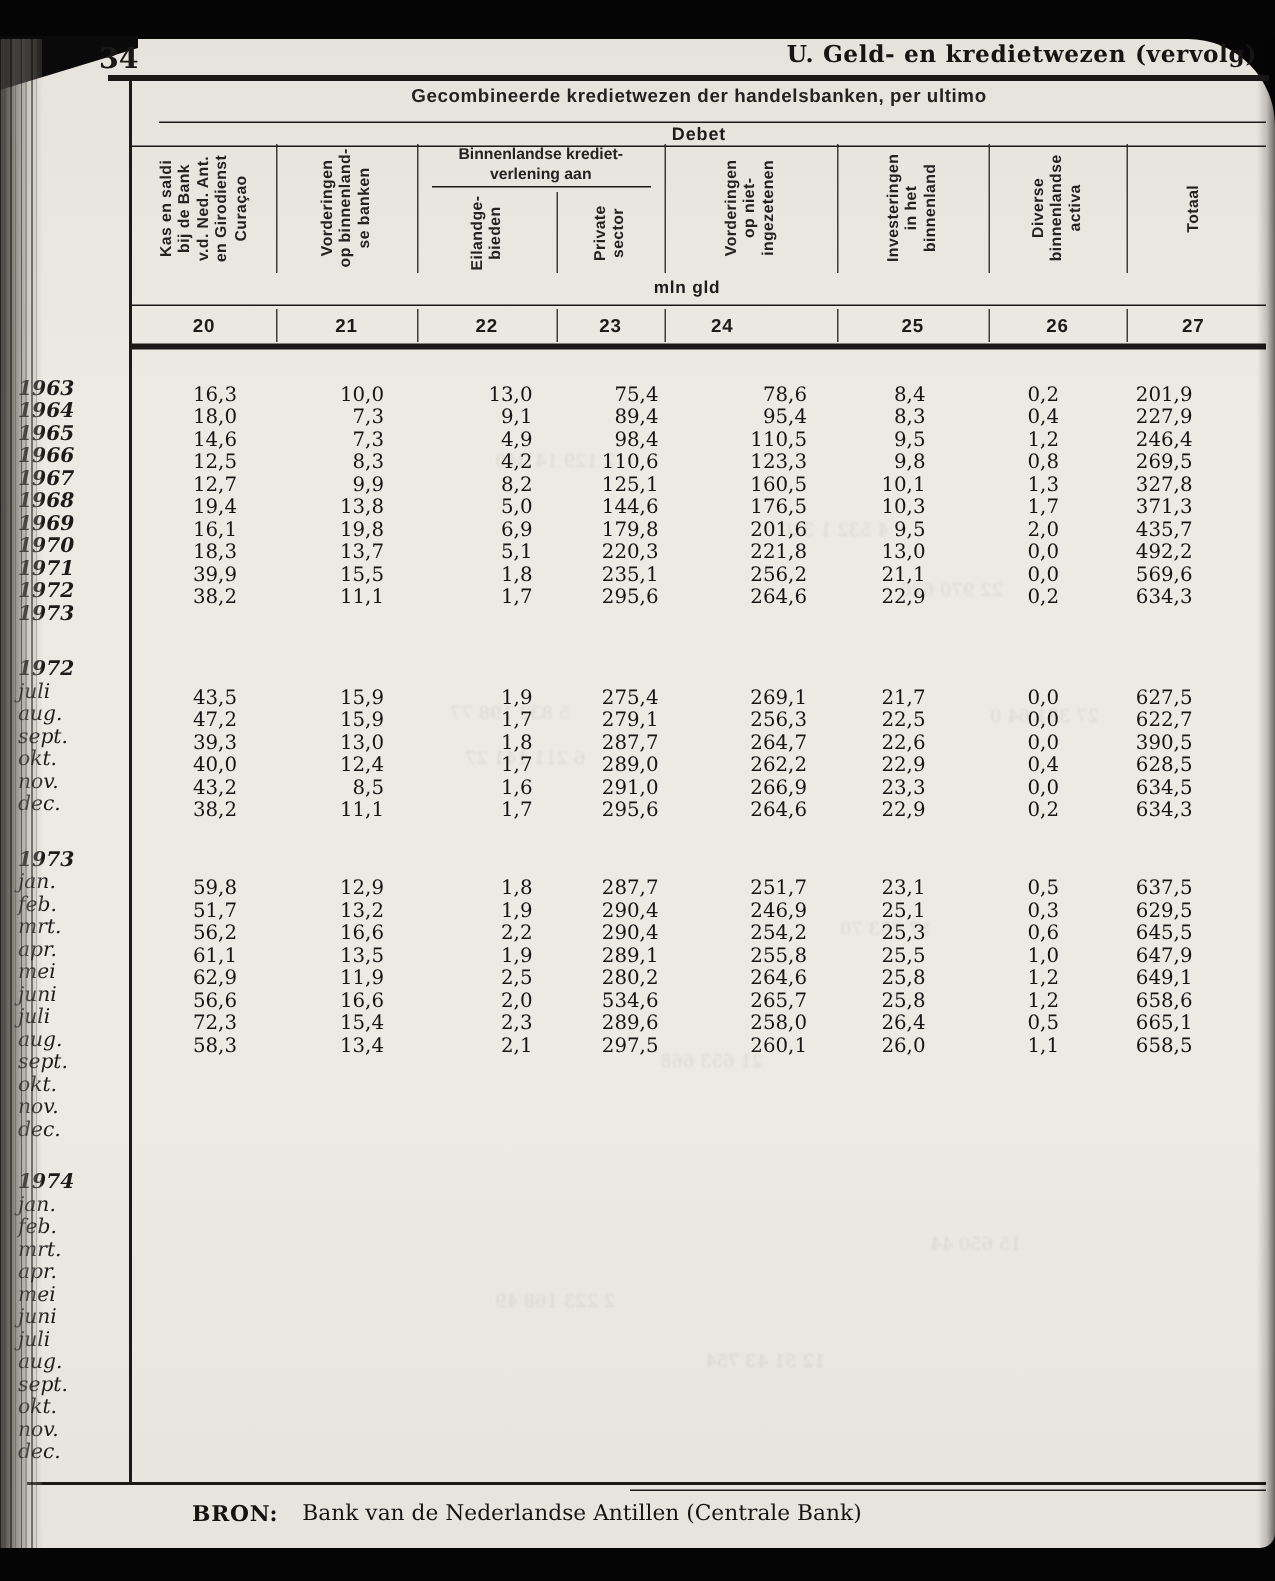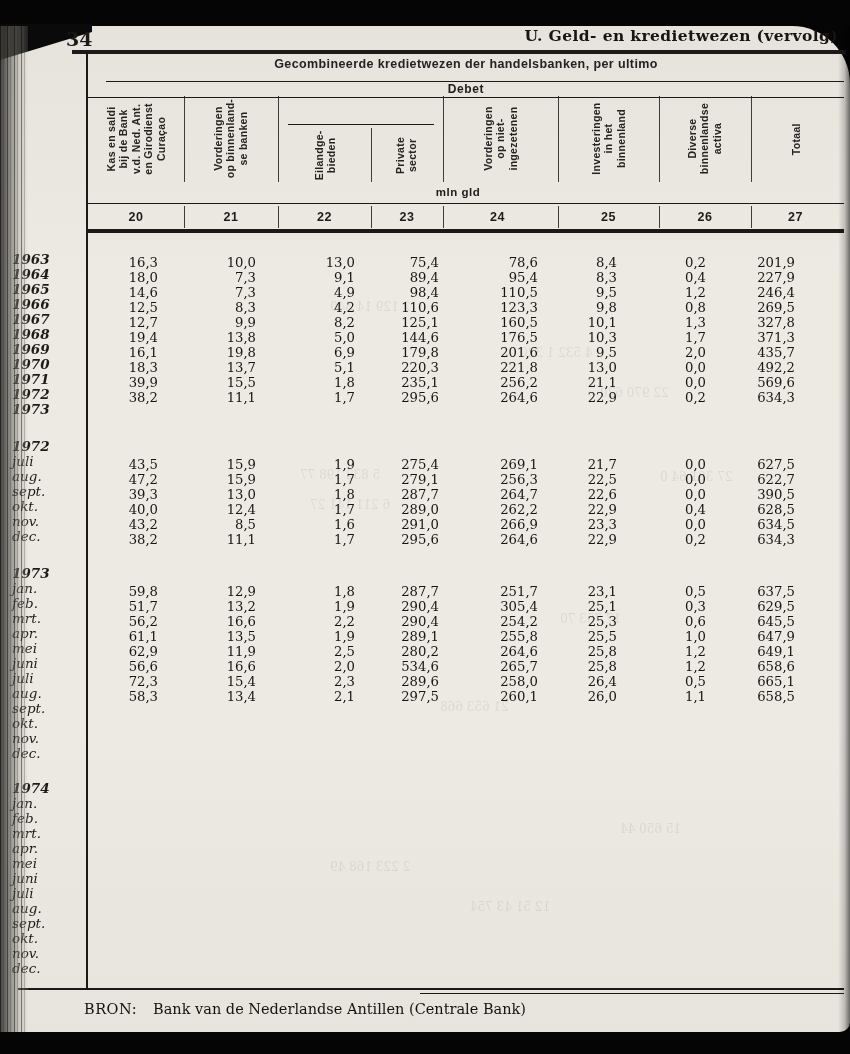--- a/index.html
+++ b/index.html
@@ -49,21 +49,21 @@
   .c0{width:96px;padding-right:24px;}
   .c1{width:94px;padding-right:20px;}
   .c2{width:93px;padding-right:14px;}
   .c3{width:72px;padding-right:2px;}
   .c4{width:115px;padding-right:18px;}
   .c5{width:101px;padding-right:40px;}
   .c6{width:92px;padding-right:43px;}
   .c7{width:89px;padding-right:43px;}
   .footer{position:absolute;left:84px;top:1001px;font-family:"DejaVu Serif",serif;
           font-size:14.5px;color:#141312;display:flex;gap:16px;}
-  .footer .src-label{font-weight:400;letter-spacing:.5px;}
+  .footer .src-label{font-weight:700;letter-spacing:.5px;margin-left:44px;}
   .bleed{position:absolute;left:0;top:0;width:850px;height:1054px;pointer-events:none;}
   .bleed span{position:absolute;font-family:"DejaVu Serif",serif;font-size:12px;color:#55534e;
               opacity:.11;filter:blur(.6px);transform:scaleX(-1);white-space:nowrap;}
 </style>
 </head>
 <body>
 
 <div class="page">
   <div class="paper"></div>
   <div class="tl-wedge"></div>
@@ -90,20 +90,22 @@
   <div class="rule" style="left:88px;top:97px;width:756px;height:1px;"></div>
   <div class="rule" style="left:88px;top:203px;width:756px;height:1px;"></div>
   <div class="rule" style="left:86px;top:229px;width:758px;height:4px;"></div>
   <div class="rule" style="left:18px;top:988px;width:826px;height:2px;"></div>
   <div class="rule" style="left:420px;top:993px;width:424px;height:1px;"></div>
   <div class="rule" style="left:86px;top:50px;width:2px;height:940px;"></div>
 
   <div class="hdr-title">Gecombineerde kredietwezen der handelsbanken, per ultimo</div>
   <div class="hdr-debet">Debet</div>
 
+  <div class="group-hdr">Binnenlandse krediet-
+verlening aan</div>
   <div class="rule" style="left:288px;top:124px;width:146px;height:1px;"></div>
 
   <div class="hcell" style="left:88px;top:96px;width:96px;height:86px;">
       <div class="rot">Kas en saldi
 bij de Bank
 v.d. Ned. Ant.
 en Girodienst
 Curaçao</div>
     </div>
   <div class="hcell" style="left:184px;top:96px;width:94px;height:86px;">
@@ -145,21 +147,21 @@
   <div class="sep" style="left:558px;top:96px;height:86px;"></div>
   <div class="sep" style="left:659px;top:96px;height:86px;"></div>
   <div class="sep" style="left:751px;top:96px;height:86px;"></div>
 
   <div class="mln">mln gld</div>
 
   <div class="colnum" style="left:88px;width:96px;">20</div>
   <div class="colnum" style="left:184px;width:94px;">21</div>
   <div class="colnum" style="left:278px;width:93px;">22</div>
   <div class="colnum" style="left:371px;width:72px;">23</div>
-  <div class="colnum" style="left:440px;width:115px;">24</div>
+  <div class="colnum" style="left:424px;width:115px;">24</div>
   <div class="colnum" style="left:558px;width:101px;">25</div>
   <div class="colnum" style="left:659px;width:92px;">26</div>
   <div class="colnum" style="left:751px;width:89px;">27</div>
 
   <div class="sep" style="left:184px;top:206px;height:22px;"></div>
   <div class="sep" style="left:278px;top:206px;height:22px;"></div>
   <div class="sep" style="left:371px;top:206px;height:22px;"></div>
   <div class="sep" style="left:443px;top:206px;height:22px;"></div>
   <div class="sep" style="left:558px;top:206px;height:22px;"></div>
   <div class="sep" style="left:659px;top:206px;height:22px;"></div>
@@ -416,21 +418,21 @@
           <div class="cell c7">637,5</div>
         </div>
         <div class="trow">
           <div class="plabel">
             <span class="plabel-text">feb.</span>
           </div>
           <div class="cell c0">51,7</div>
           <div class="cell c1">13,2</div>
           <div class="cell c2">1,9</div>
           <div class="cell c3">290,4</div>
-          <div class="cell c4">305,4</div>
+          <div class="cell c4">246,9</div>
           <div class="cell c5">25,1</div>
           <div class="cell c6">0,3</div>
           <div class="cell c7">629,5</div>
         </div>
         <div class="trow">
           <div class="plabel">
             <span class="plabel-text">mrt.</span>
           </div>
           <div class="cell c0">56,2</div>
           <div class="cell c1">16,6</div>

